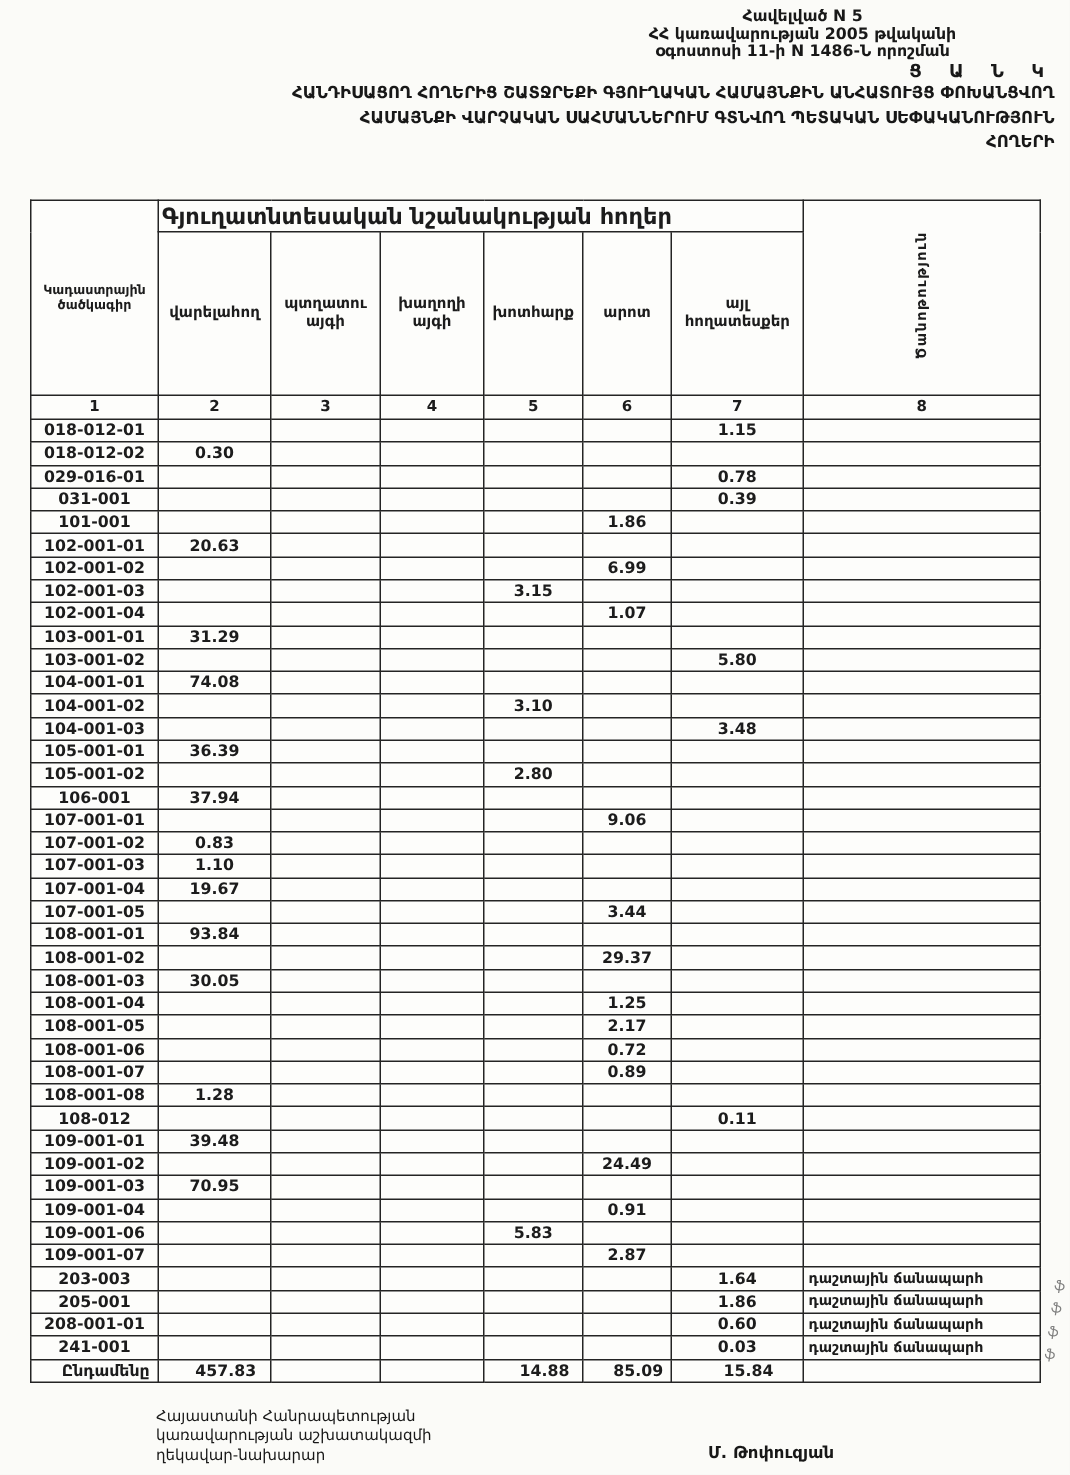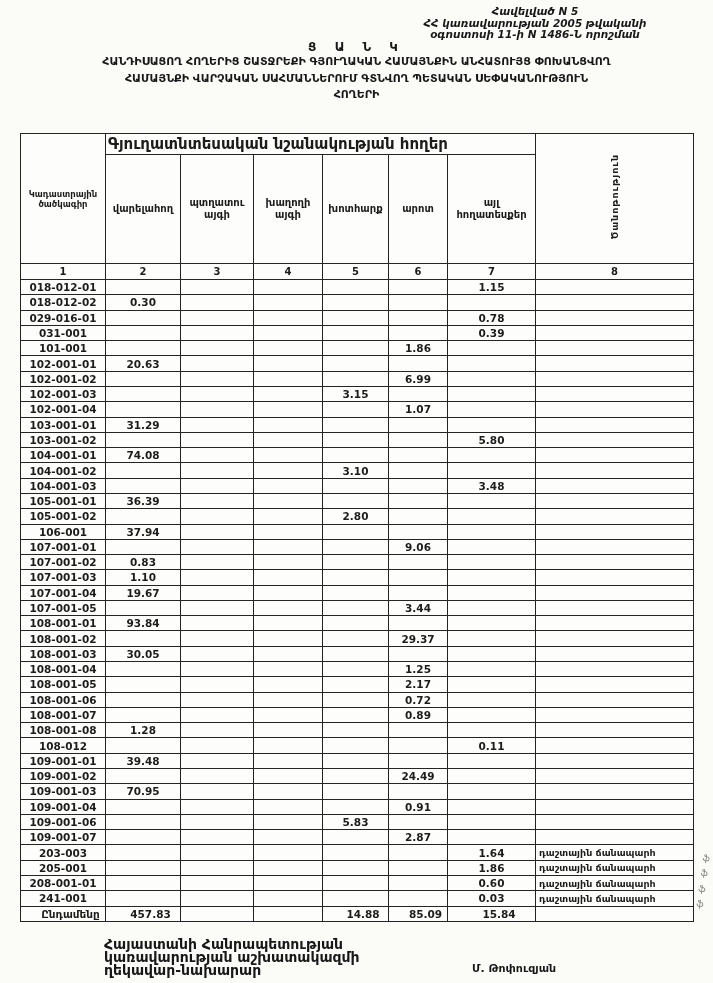--- a/index.html
+++ b/index.html
@@ -8,25 +8,25 @@
     background:#f6f6f2;
     font-family:"DejaVu Sans",sans-serif;
     color:#181818;
     -webkit-font-smoothing:none;
   }
   .page{position:absolute;inset:0;background:#fbfbf8;overflow:hidden;}
 
   
   .decree-ref{
     position:absolute;top:6px;left:390px;width:290px;
-    text-align:center;font-size:10.5px;font-weight:700;line-height:11.5px;font-style:italic;
+    text-align:center;font-size:10.5px;font-weight:700;line-height:11.5px;
   }
 
   
-  .title-block{position:absolute;top:41px;left:10px;width:693px;text-align:center;}
+  .title-block{position:absolute;top:41px;left:10px;width:693px;text-align:right;}
   .doc-kind{font-size:12px;font-weight:700;letter-spacing:7px;line-height:13px;}
   .title-line{font-size:11px;font-weight:700;line-height:16.5px;}
 
   
   table.land{
     position:absolute;left:20px;top:133px;
     width:673px;height:789px;
     border-collapse:collapse;table-layout:fixed;
     background:#fdfdfb;
   }
@@ -68,21 +68,21 @@
   .margin-marks{
     position:absolute;left:694px;top:851px;width:18px;
     color:#6a6a6a;font-size:9px;line-height:15.4px;text-align:center;
     transform:rotate(8deg);opacity:.85;
   }
   .margin-marks span{display:block;height:15.4px;}
 
   
   .footer-left{
     position:absolute;left:104px;top:938px;width:260px;
-    font-size:14px;font-weight:700;line-height:13px;
+    font-size:10px;font-weight:400;line-height:13px;
   }
   .footer-sign{
     position:absolute;left:472px;top:962px;width:180px;
     font-size:11px;font-weight:700;
   }
 </style>
 </head>
 <body>
 
 <div class="page">

